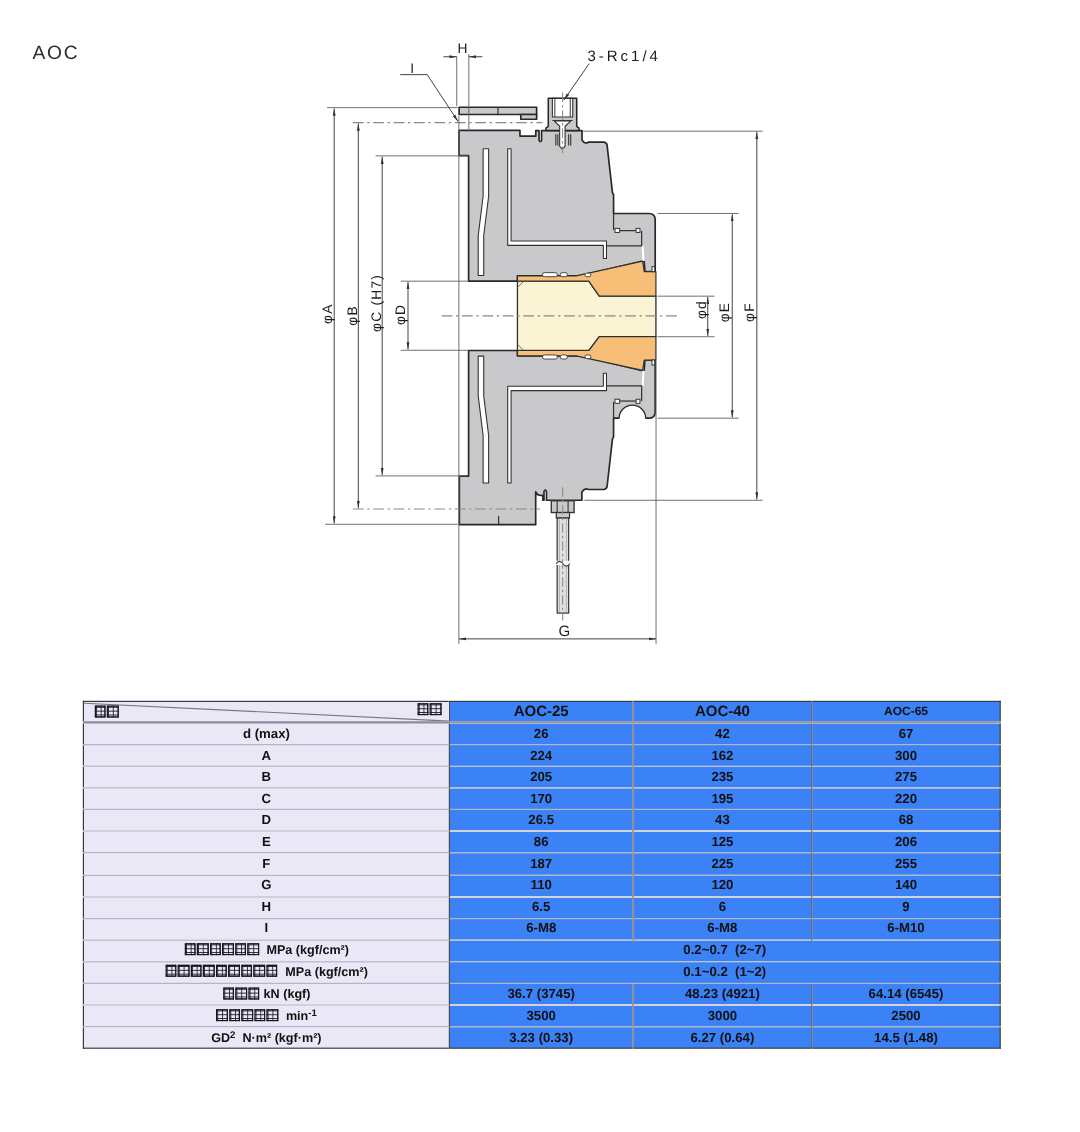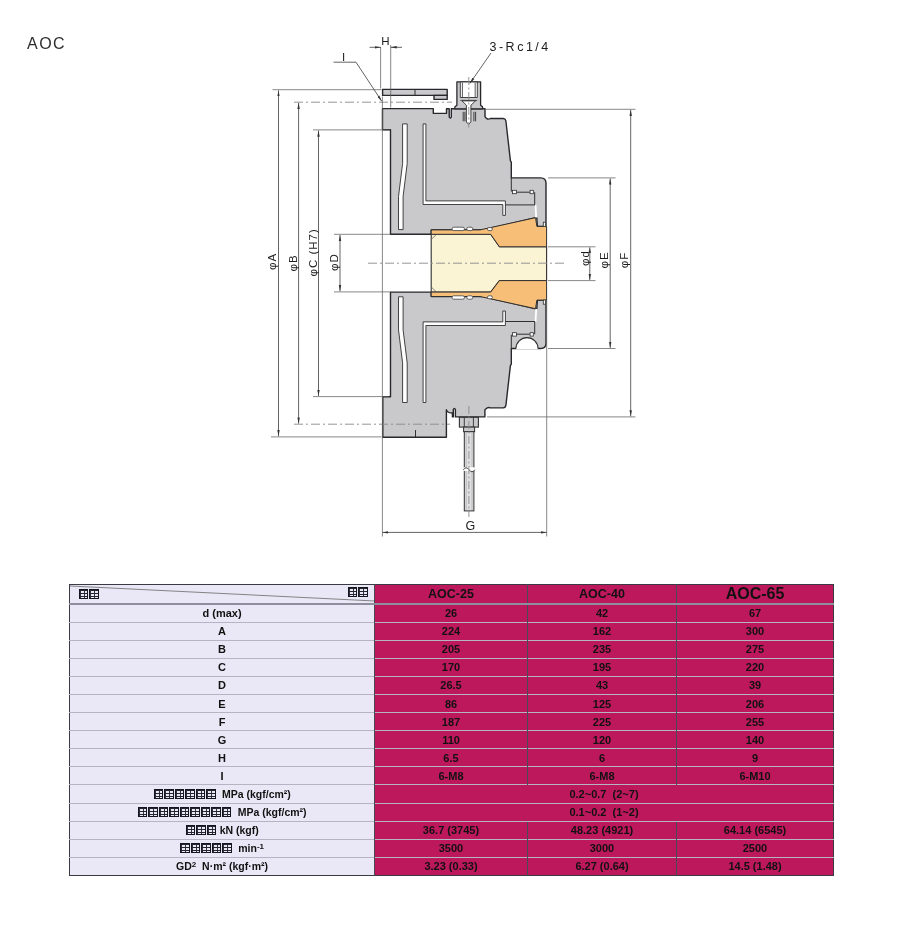--- a/index.html
+++ b/index.html
@@ -5,21 +5,21 @@
   html,body{margin:0;padding:0;background:#ffffff;width:900px;height:943px;overflow:hidden;
     font-family:"Liberation Sans",sans-serif;}
   #page{position:relative;width:838px;height:943px;background:#fff;}
   #draw{position:absolute;left:0;top:0;}
   
   #tblwrap{position:absolute;left:69px;top:584px;}
   table{border-collapse:collapse;table-layout:fixed;width:764px;border:1px solid #3a3a42;}
   td,th{padding:0;margin:0;overflow:hidden;white-space:nowrap;}
   .hd{background:#eae8f6;}
   .item{background:#eae8f6;text-align:center;font-weight:bold;font-size:11px;color:#111;}
-  .val{background:#be185d;text-align:center;font-weight:bold;font-size:11px;color:#111;}
+  .val{background:#3b82f6;text-align:center;font-weight:bold;font-size:11px;color:#111;}
   tr.r{height:18.1px;}
   tr.r td{border-top:1px solid #b4b4c2;margin-top:28px;}
   .cl{border-left:1px solid #4a4a55;}
   .jp{font-size:10.5px;text-align:center;}
   
   .k{display:inline-block;vertical-align:-1px;width:9.5px;height:10px;margin:0 0.5px;
      border:1px solid #15151f;box-sizing:border-box;
      background:repeating-linear-gradient(180deg,#26262e 0 1px,transparent 1px 3.1px),
                 repeating-linear-gradient(90deg,#33333d 0 1px,transparent 1px 4px);}
   sup{font-size:8px;vertical-align:3px;}
@@ -243,21 +243,21 @@
           <tr style="height:17.9px">
  <td class="hd" style="border-bottom:2px solid #8e8e9e;position:relative">
    <svg width="305" height="17" style="position:absolute;left:0;top:0">
                 <line x1="0" y1="1" x2="305" y2="16" stroke="#777" stroke-width="0.9"></line>
               </svg>
    <span style="position:absolute;left:8px;top:3px;font-weight:bold;font-size:10.5px"><span class="k"></span><span class="k"></span></span>
    <span style="position:absolute;right:6px;top:1px;font-weight:bold;font-size:10.5px"><span class="k"></span><span class="k"></span></span>
  </td>
  <td class="hd cl val" style="font-size:12.5px;border-bottom:2px solid #8e8e9e">AOC-25</td>
  <td class="hd cl val" style="font-size:12.5px;border-bottom:2px solid #8e8e9e">AOC-40</td>
- <td class="hd cl val" style="font-size:16px;border-bottom:2px solid #8e8e9e">AOC-65</td>
+ <td class="hd cl val" style="font-size:10px;border-bottom:2px solid #8e8e9e">AOC-65</td>
 </tr>
 
 <tr class="r">
             <td class="item">d (max)</td>
             <td class="val cl">26</td>
             <td class="val cl">42</td>
             <td class="val cl">67</td>
           </tr>
 
 <tr class="r">
@@ -278,21 +278,21 @@
             <td class="item">C</td>
             <td class="val cl">170</td>
             <td class="val cl">195</td>
             <td class="val cl">220</td>
           </tr>
 
 <tr class="r">
             <td class="item">D</td>
             <td class="val cl">26.5</td>
             <td class="val cl">43</td>
-            <td class="val cl">39</td>
+            <td class="val cl">68</td>
           </tr>
 
 <tr class="r">
             <td class="item">E</td>
             <td class="val cl">86</td>
             <td class="val cl">125</td>
             <td class="val cl">206</td>
           </tr>
 
 <tr class="r">

